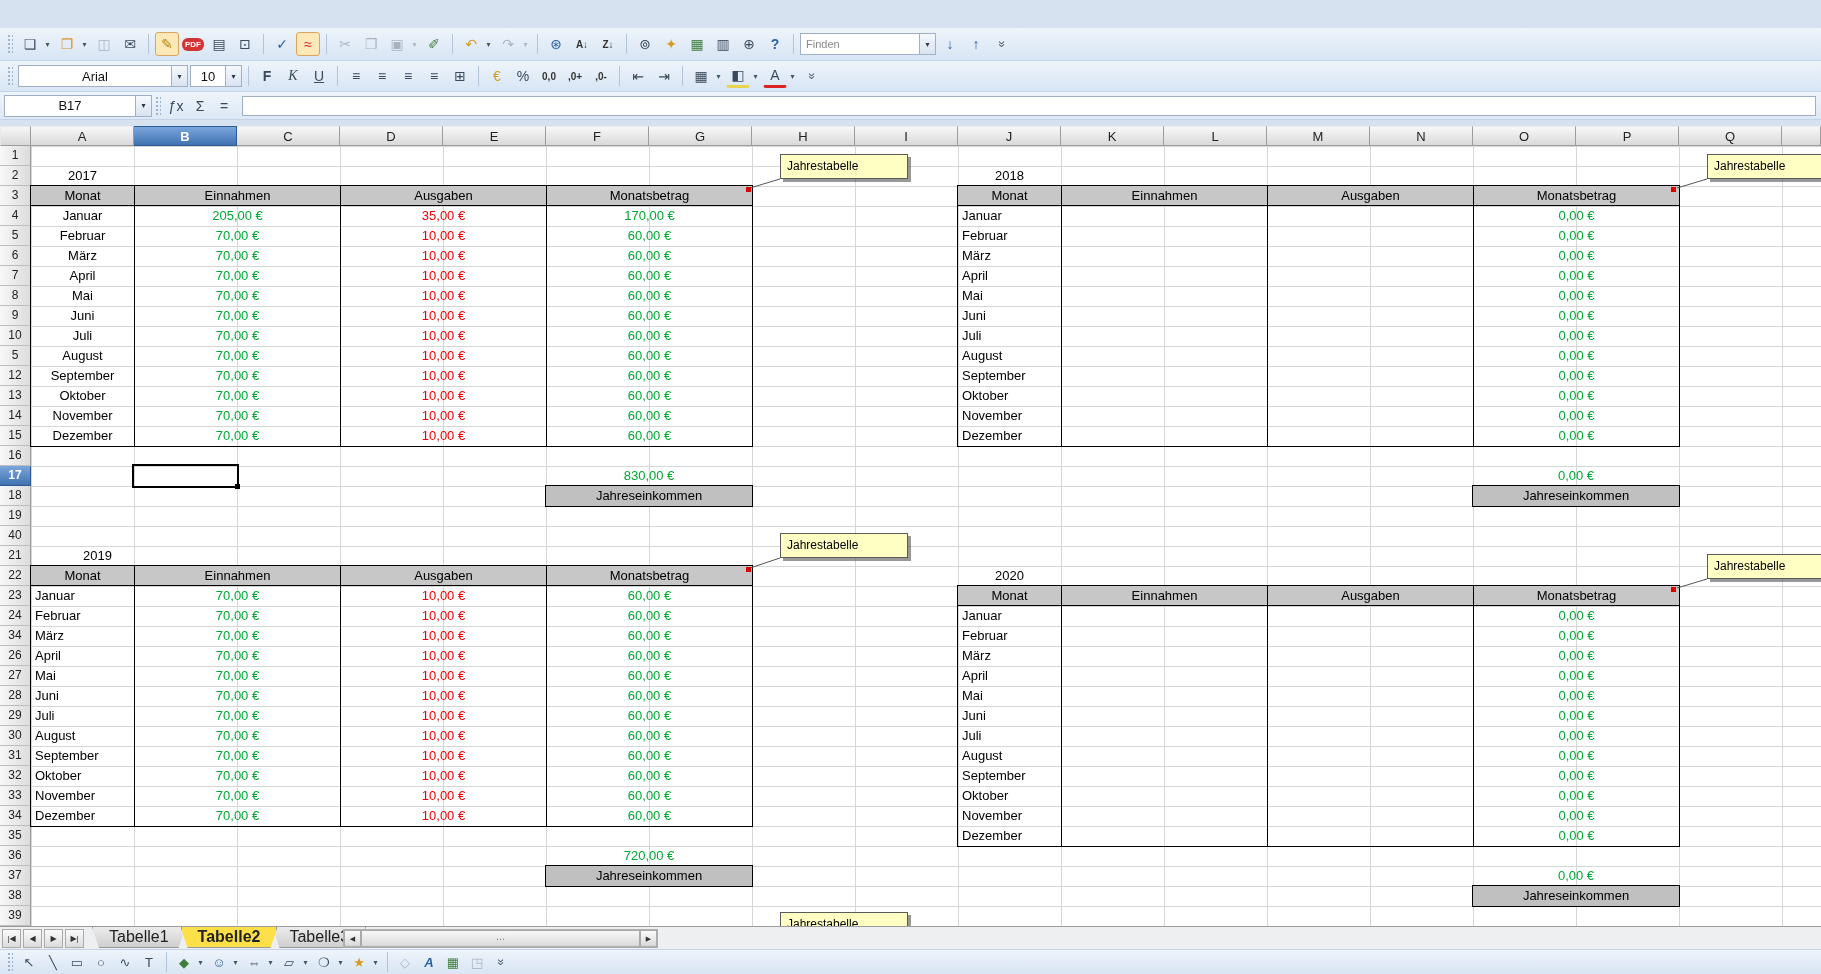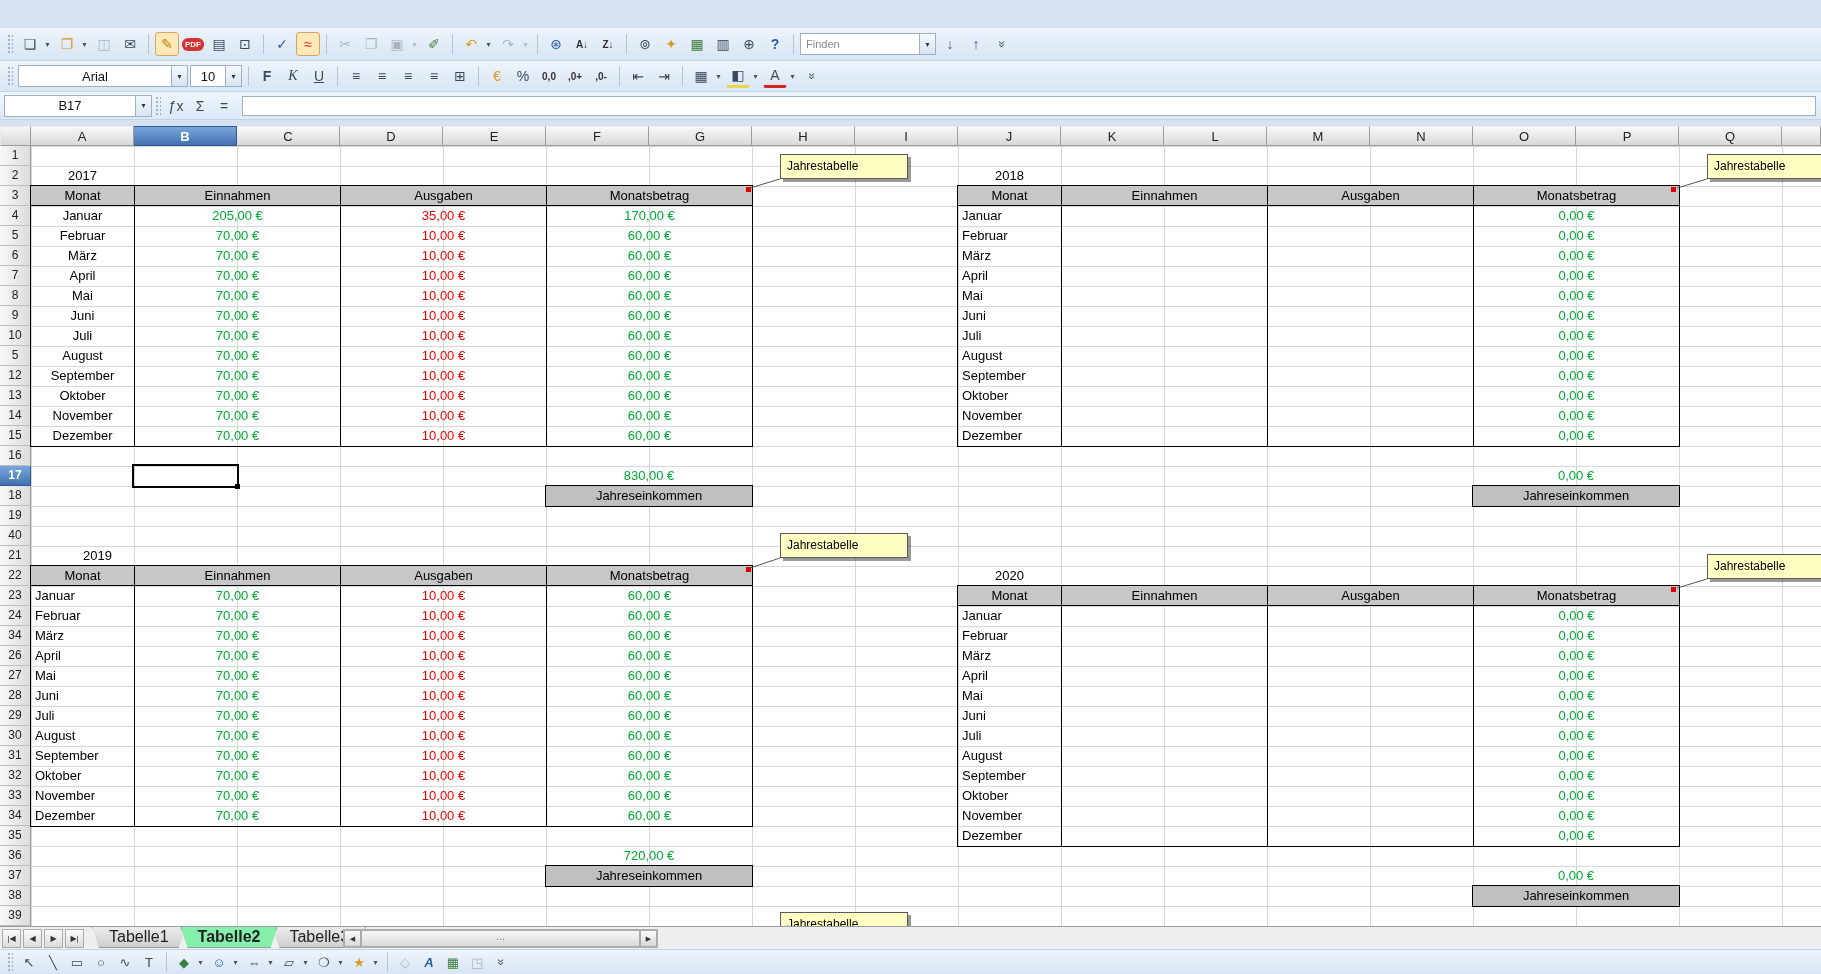--- a/index.html
+++ b/index.html
@@ -95,21 +95,21 @@
 
   
   .tabbar { position:absolute; top:926px; left:0; right:0; height:23px; background:#edeff1;
             border-top:1px solid #9c9c9c; display:flex; align-items:flex-start; }
   .navbtn { width:19px; height:19px; margin:2px 0 0 2px; display:flex; align-items:center; justify-content:center;
             font-size:8px; color:#333; background:linear-gradient(#fbfbfb,#dcdcdc); border:1px solid #aaa; }
   .tab { height:21px; line-height:20px; padding:0 16px; font-size:16px; color:#222; margin-left:-5px;
          background:linear-gradient(#ececec,#cfcfcf); border:1px solid #999; border-top:none;
          clip-path:polygon(0 0,100% 0,calc(100% - 7px) 100%,7px 100%); }
   .tab.first { margin-left:8px; }
-  .tab.active { background:#86efac; font-weight:bold; z-index:2; position:relative; }
+  .tab.active { background:#fde047; font-weight:bold; z-index:2; position:relative; }
   .splitter { width:6px; height:19px; margin:2px 0 0 6px; background:linear-gradient(#f2f2f2,#c2c2c2);
               border:1px solid #999; }
   .hscroll { position:absolute; left:343px; top:2px; width:315px; height:19px; display:flex;
              background:#dfe3e8; border:1px solid #b0b0b0; }
   .scbtn { width:17px; height:17px; display:flex; align-items:center; justify-content:center; font-size:7px;
            color:#333; background:linear-gradient(#fbfbfb,#d8d8d8); border:1px solid #aaa; }
   .scthumb { flex:1; background:linear-gradient(#f7f7f7,#dadada); border:1px solid #aaa; display:flex;
              align-items:center; justify-content:center; font-size:9px; color:#777; }
 
   

